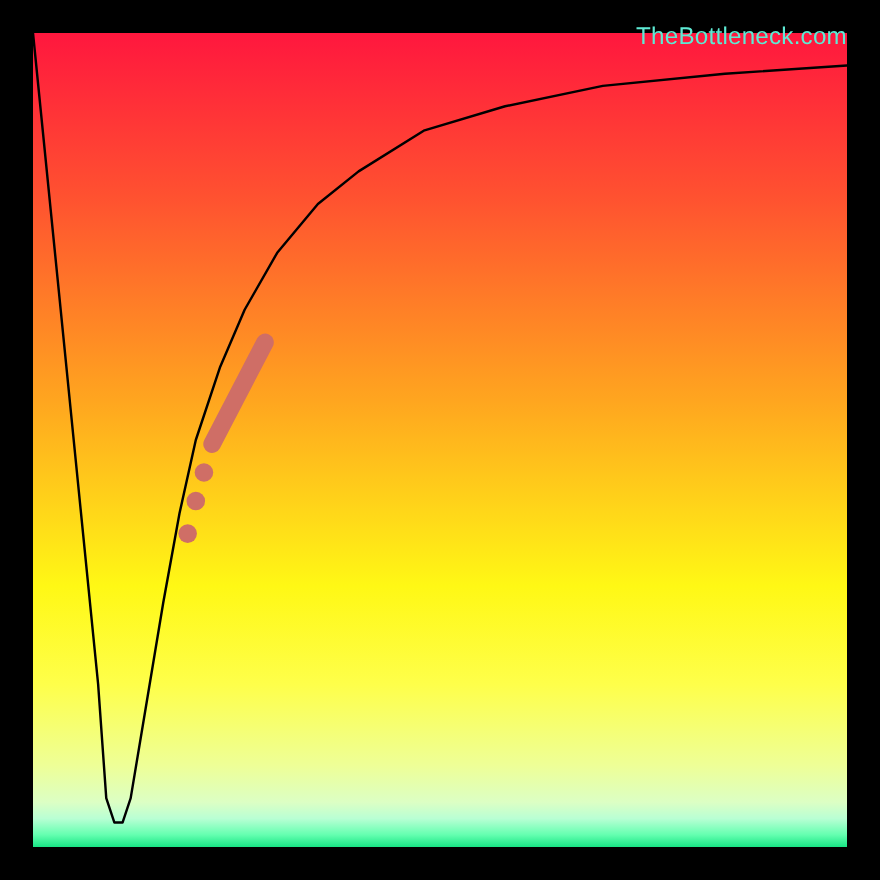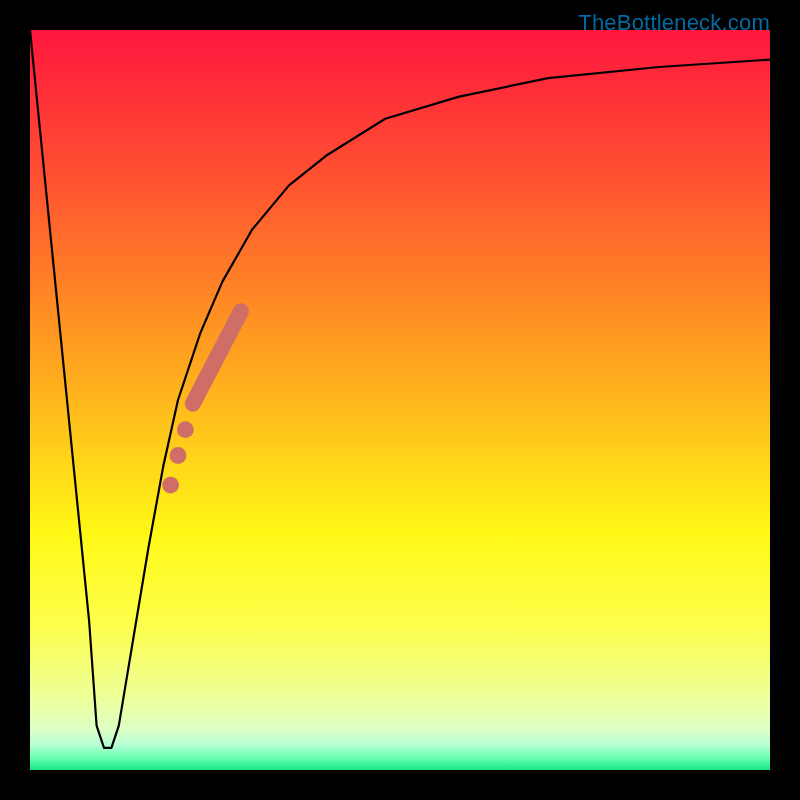--- a/index.html
+++ b/index.html
@@ -28,23 +28,23 @@
   .gradient-bg {
     position: absolute;
     inset: 0;
   }
   .overlay-svg {
     position: absolute;
     inset: 0;
   }
   .watermark {
     position: absolute;
-    top: 10px;
+    top: 20px;
     right: 30px;
-    color: #0369a1;
+    color: #5eead4;
     font-size: 22px;
     font-weight: 500;
     letter-spacing: 0.2px;
   }
 </style>
 </head>
 <body>
 
 <div class="frame">
 

